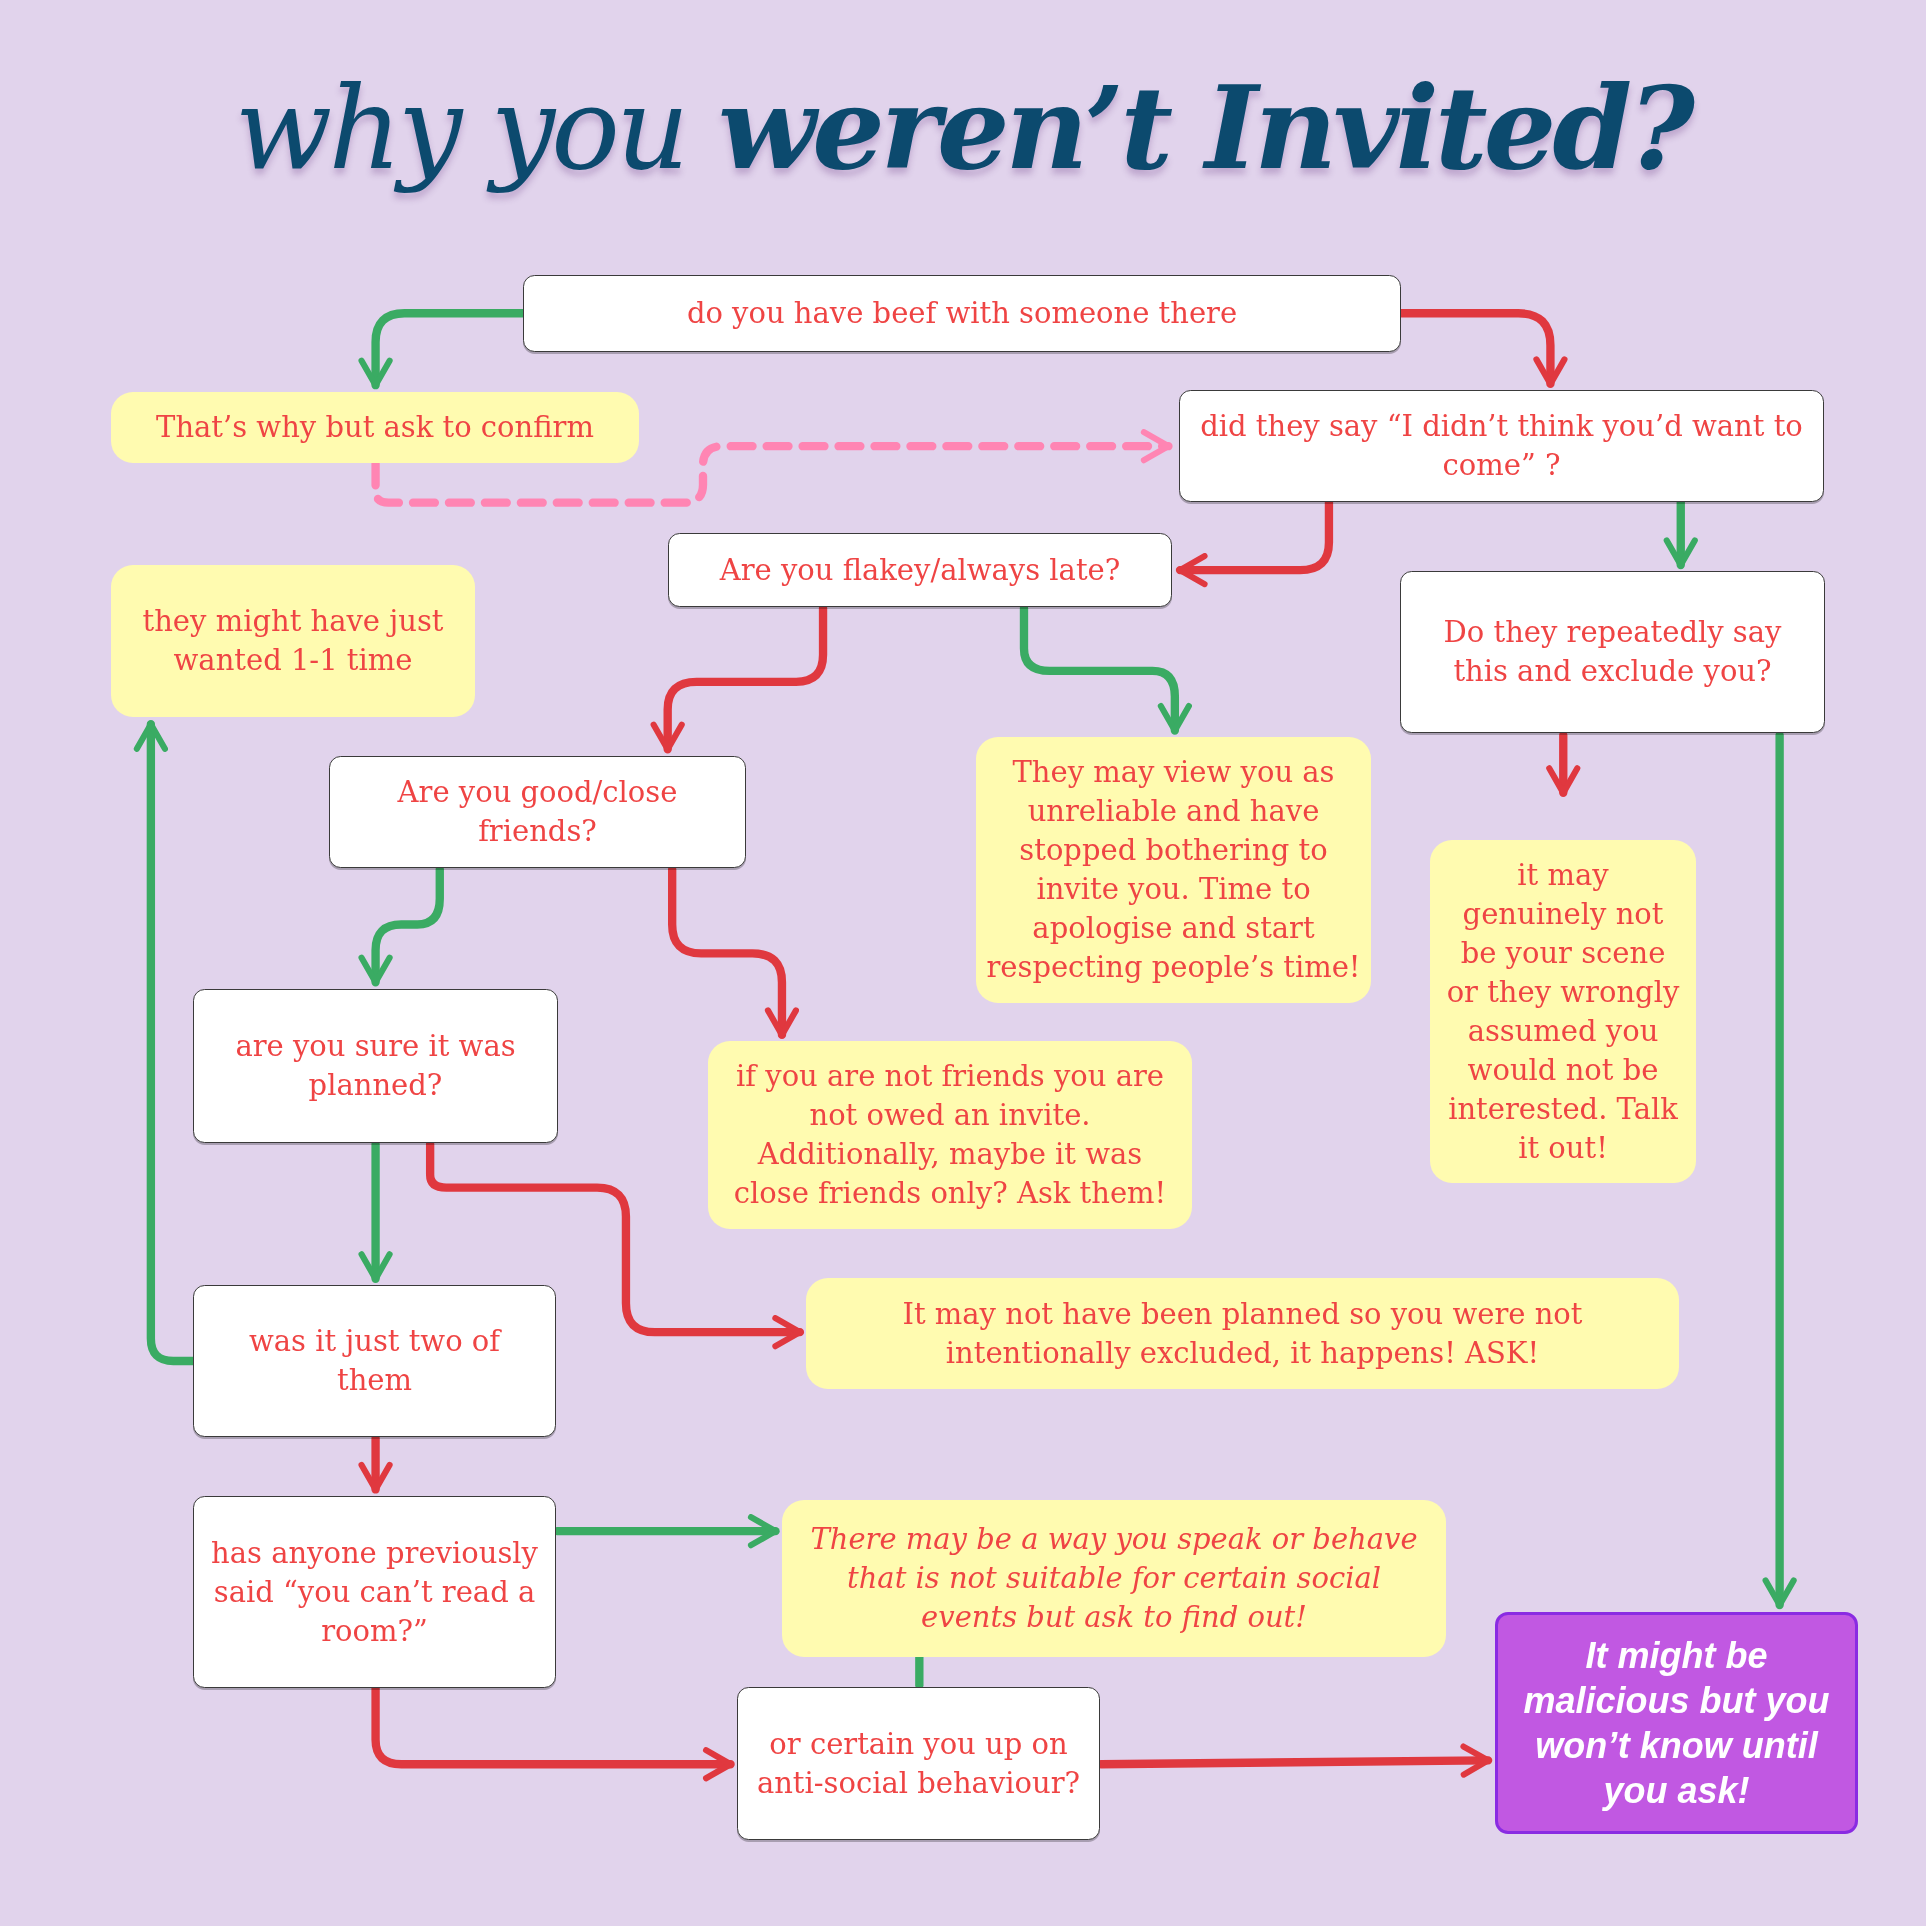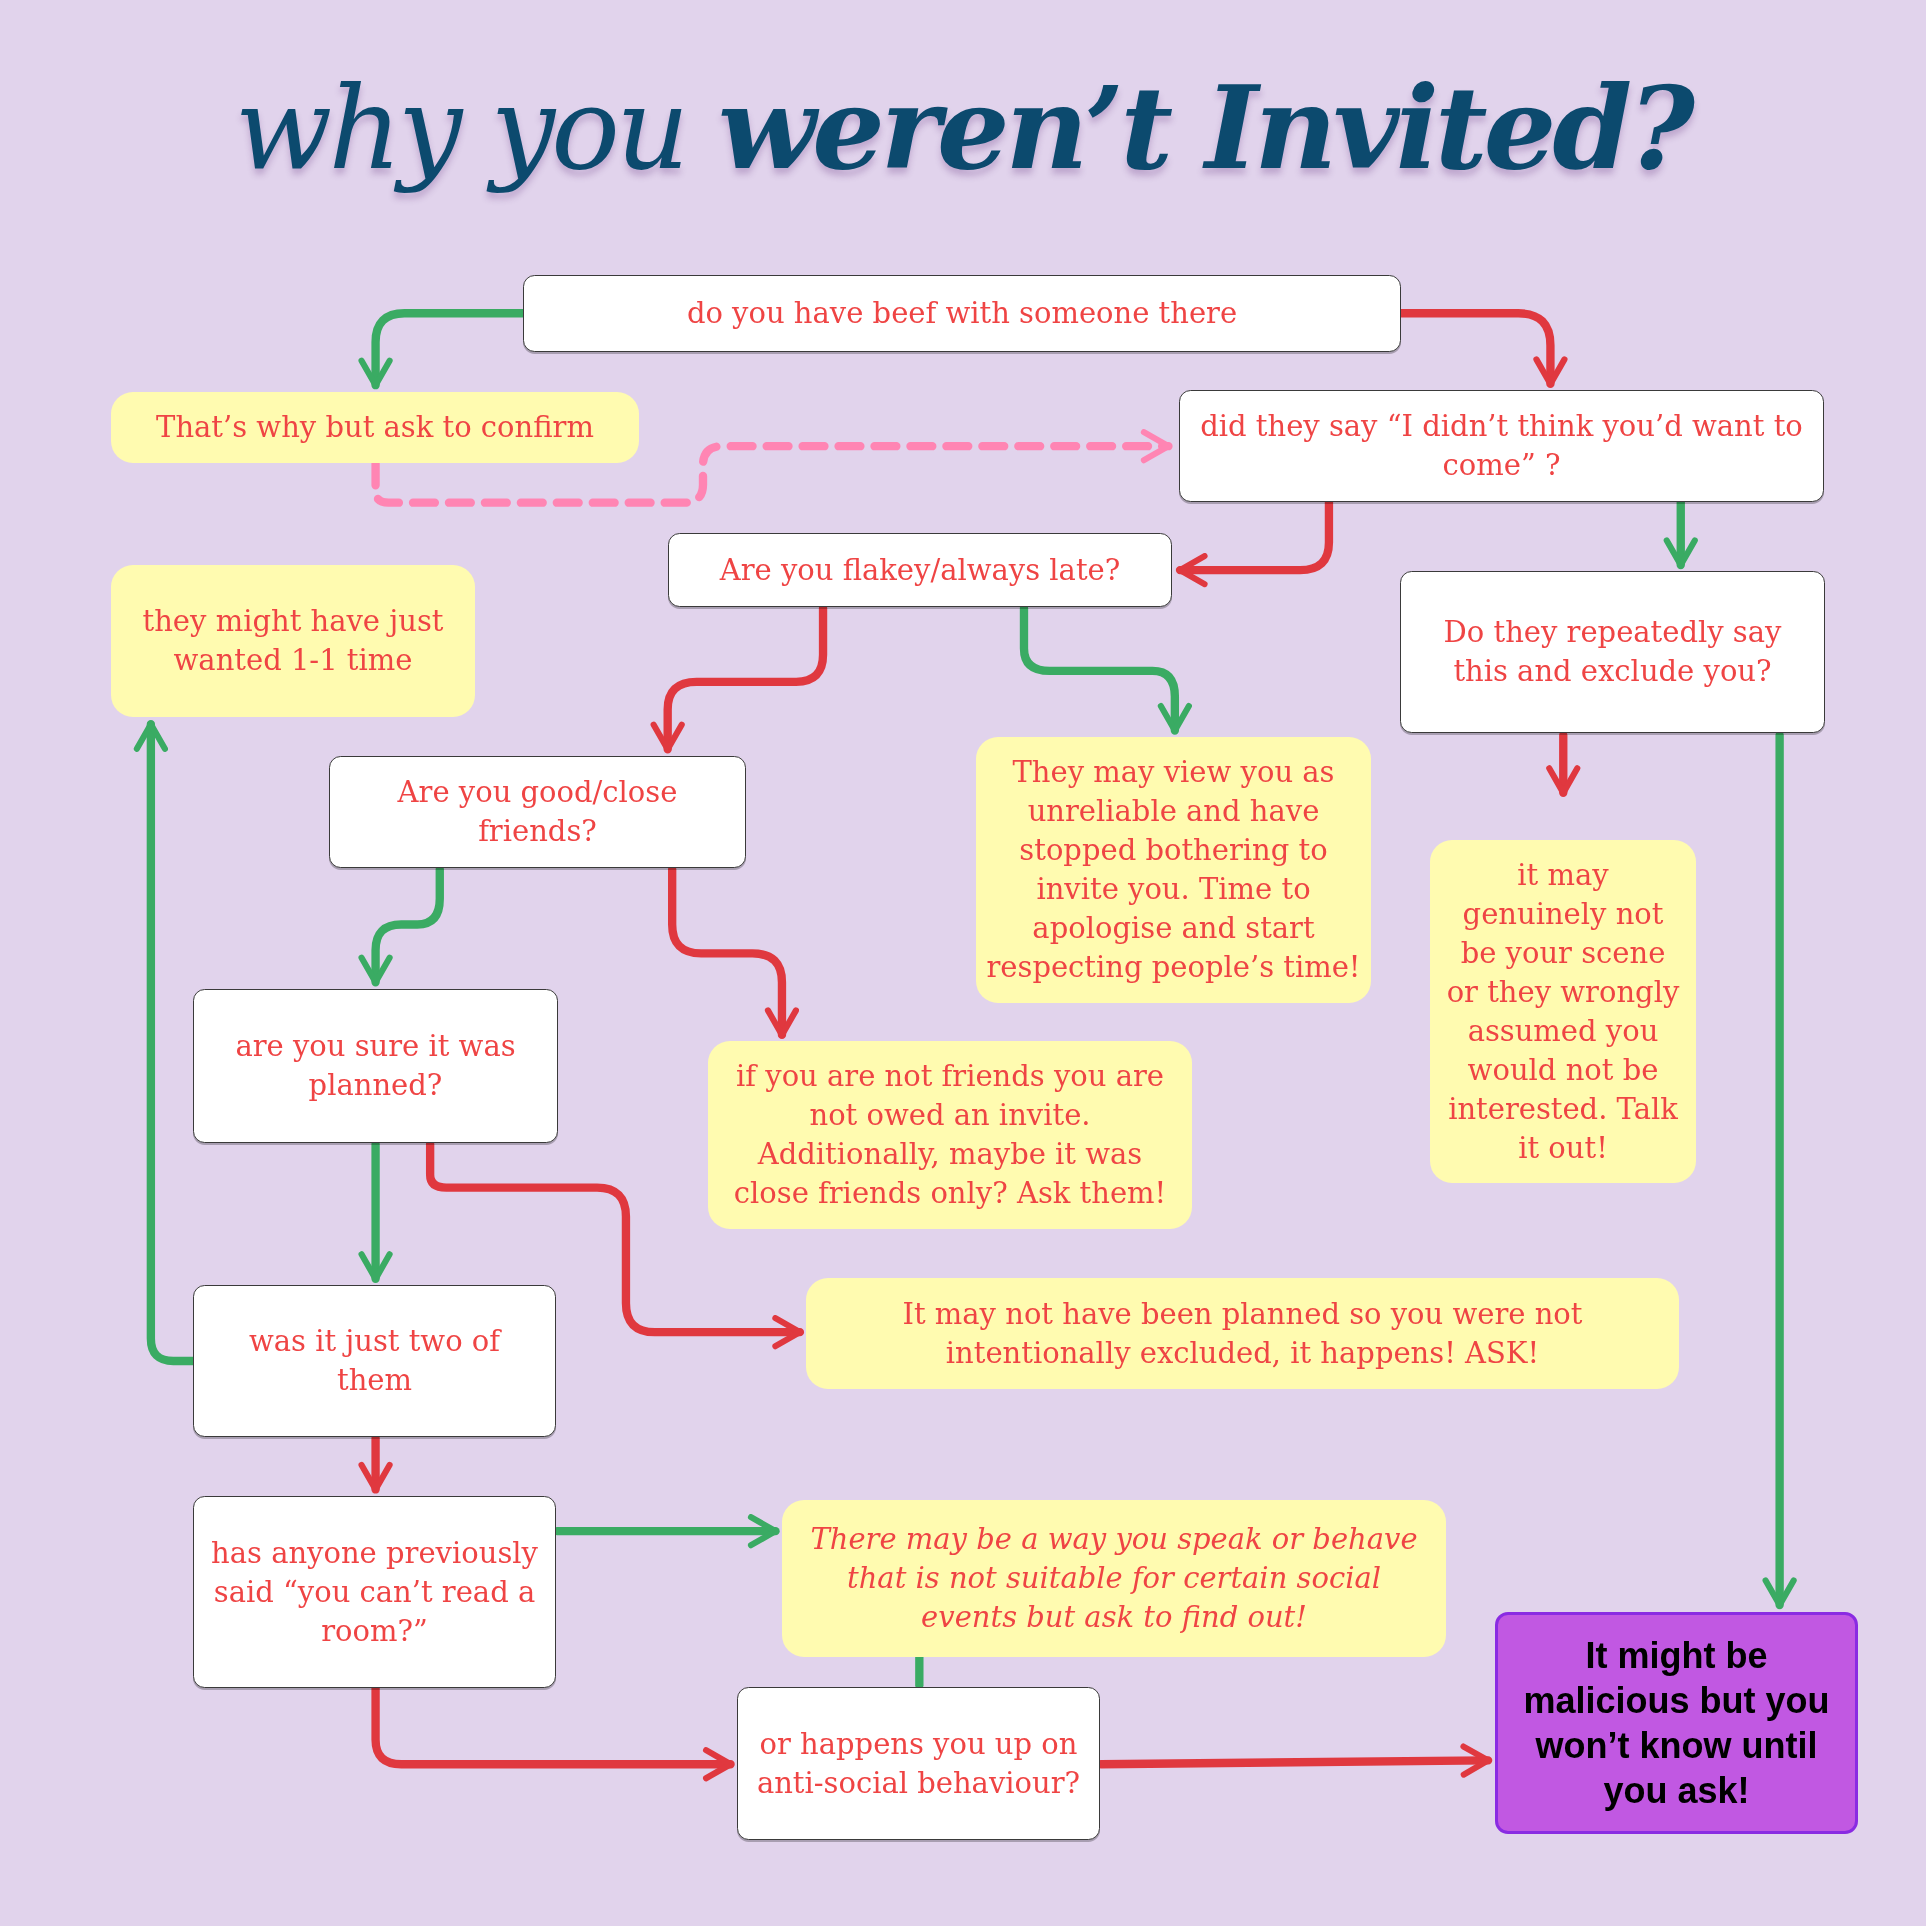--- a/index.html
+++ b/index.html
@@ -13,22 +13,22 @@
   .title .light { font-weight: normal; }
   .title .bold { font-weight: bold; }
   .node {
     position: absolute; box-sizing: border-box; display: flex; align-items: center; justify-content: center;
     text-align: center; font-family: "DejaVu Serif", "Liberation Serif", serif; font-size: 29px; line-height: 39px;
     color: #ef4444; padding: 6.4px 11.6px; white-space: pre-line;
   }
   .q { background: #ffffff; border: 1.9px solid #3a3a3a; border-radius: 11.6px; box-shadow: 0 1.9px 0 rgba(0,0,0,0.25); }
   .a { background: #fffbb0; border-radius: 22px; }
   .final {
-    background: #c158e2; border: 3.9px solid #8a2be2; border-radius: 13px; color: #000000;
-    font-family: "Liberation Sans", "DejaVu Sans", sans-serif; font-weight: bold;
+    background: #c158e2; border: 3.9px solid #8a2be2; border-radius: 13px; color: #ffffff;
+    font-family: "Liberation Sans", "DejaVu Sans", sans-serif; font-style: italic; font-weight: bold;
     font-size: 36px; line-height: 45px;
   }
   svg.arrows { position: absolute; left: 0; top: 0; width: 1926px; height: 1926px; pointer-events: none; }
   .yes { stroke: #3aab63; }
   .no { stroke: #e0383f; }
   .dash { stroke: #ff85b3; }
   path { fill: none; stroke-width: 13; stroke-linecap: round; stroke-linejoin: round; }
 </style>
 </head>
 <body>
@@ -96,21 +96,21 @@
 this and exclude you?</div>
 <div class="node q" style="left:329px;top:756px;width:417px;height:112px;">Are you good/close
 friends?</div>
 <div class="node q" style="left:193px;top:989px;width:365px;height:154px;">are you sure it was
 planned?</div>
 <div class="node q" style="left:193px;top:1285px;width:363px;height:152px;">was it just two of
 them</div>
 <div class="node q" style="left:193px;top:1496px;width:363px;height:192px;padding:6.4px 3.9px;">has anyone previously
 said “you can’t read a
 room?”</div>
-<div class="node q" style="left:737px;top:1687px;width:363px;height:153px;padding:6.4px 3.9px;">or happens you up on
+<div class="node q" style="left:737px;top:1687px;width:363px;height:153px;padding:6.4px 3.9px;">or certain you up on
 anti-social behaviour?</div>
 
 <div class="node a" style="left:111px;top:392px;width:528px;height:71px;">That’s why but ask to confirm</div>
 <div class="node a" style="left:111px;top:565px;width:364px;height:152px;">they might have just
 wanted 1-1 time</div>
 <div class="node a" style="left:976px;top:737px;width:395px;height:266px;padding:6.4px 3.9px;">They may view you as
 unreliable and have
 stopped bothering to
 invite you. Time to
 apologise and start

